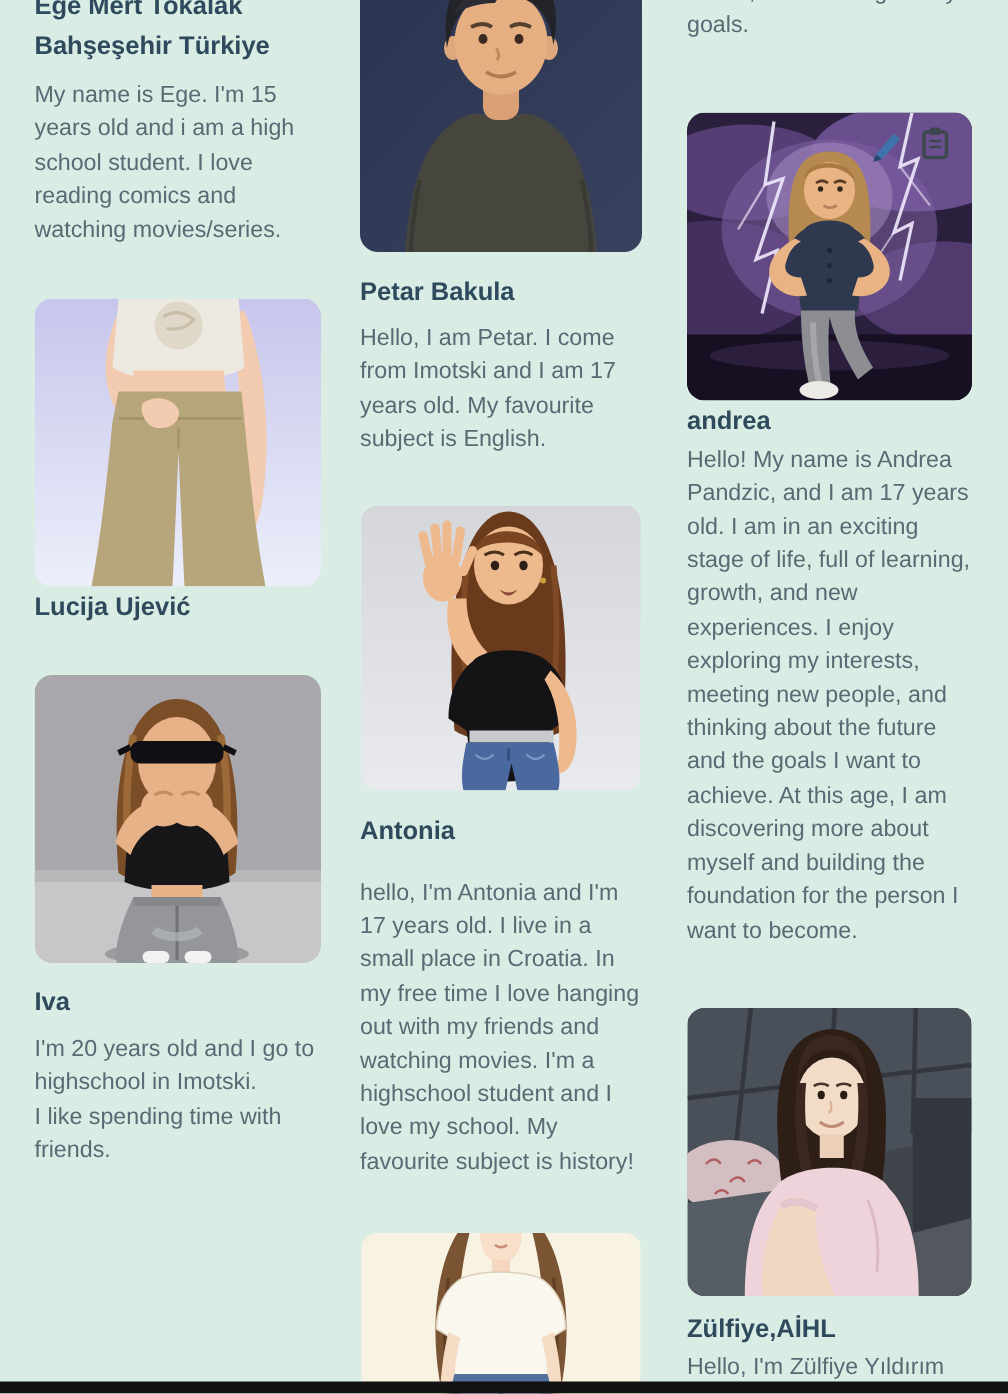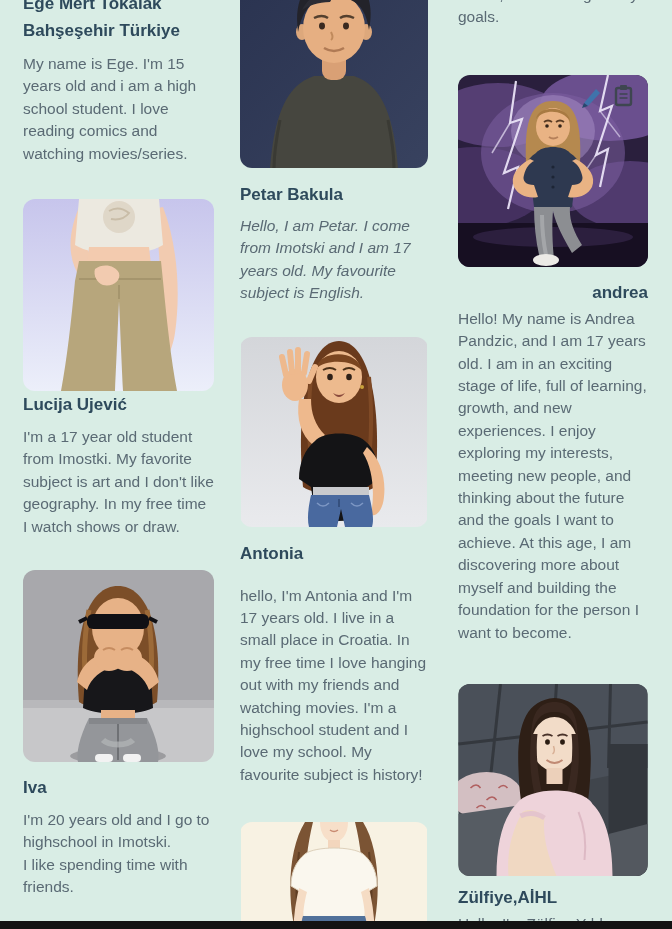--- a/index.html
+++ b/index.html
@@ -28,29 +28,29 @@
   .ege-body{margin-top:9px;}
   .lucija-img{margin-top:34px;height:192px;}
   .lucija-title{}
   .lucija-body{margin-top:8px;}
   .iva-img{margin-top:32px;height:192px;}
   .iva-title{margin-top:12px;}
   .iva-body{margin-top:8px;}
   
   .petar-img{margin-top:-30px;height:198px;}
   .petar-title{margin-top:13px;}
-  .petar-body{margin-top:7px;font-style:italic;}
+  .petar-body{margin-top:7px;}
   .antonia-img{margin-top:32px;height:190px;}
   .antonia-title{margin-top:13px;}
   .antonia-body{margin-top:18px;}
   .girl-img{margin-top:36px;height:140px;border-radius:12px 12px 0 0;}
   
   .goals-body{margin-top:-16px;}
   .andrea-img{margin-top:46px;height:192px;}
-  .andrea-title{margin-top:12px;text-align:right;}
+  .andrea-title{margin-top:0;}
   .andrea-body{margin-top:2px;}
   .zulfiye-img{margin-top:40px;height:192px;}
   .zulfiye-title{margin-top:8px;}
   .zulfiye-body{margin-top:2px;}
   .bottom-bar{
     position:absolute;left:0;bottom:0;width:672px;height:8px;
     background:#131313;z-index:50;
   }
 </style>
 </head>
@@ -82,21 +82,20 @@
       <path d="M66,48 L126,48 L128,66 L64,66 Z" fill="#f3cbaf"></path>
 
       <path d="M56,62 L138,62 L140,82 C144,124 148,160 154,192 L100,192 C98,150 97,124 96,102 C95,124 94,150 92,192 L38,192 C44,160 48,124 52,82 Z" fill="#b7a67c"></path>
       <path d="M56,80 L138,80" stroke="#a5956d" stroke-width="2" fill="none"></path>
       <path d="M96,86 L96,100" stroke="#a5956d" stroke-width="2" fill="none"></path>
 
       <path d="M72,70 C80,64 92,66 96,74 C98,82 90,88 80,86 C74,84 70,76 72,70 Z" fill="#f2cbb0"></path>
     </svg>
   </div>
   <div class="post-title lucija-title">Lucija Ujević</div>
-  <div class="post-body lucija-body">I'm a 17 year old student from Imostki. My favorite subject is art and I don't like geography. In my free time I watch shows or draw.</div>
 
   <div class="post-image iva-img">
     <svg viewBox="0 0 191 192">
       <rect width="191" height="140" fill="#a8a8ac"></rect>
       <rect y="132" width="191" height="60" fill="#c7c7c9"></rect>
       <rect y="130" width="191" height="8" fill="#b8b8bb"></rect>
       <ellipse cx="95" cy="186" rx="48" ry="8" fill="#9c9c9f"></ellipse>
 
       <path d="M56,132 C50,58 66,16 95,16 C124,16 140,58 134,132 C120,142 70,142 56,132 Z" fill="#7c4e28"></path>
       <path d="M66,40 C60,70 60,110 66,130" stroke="#9c6a38" stroke-width="5" fill="none"></path>

